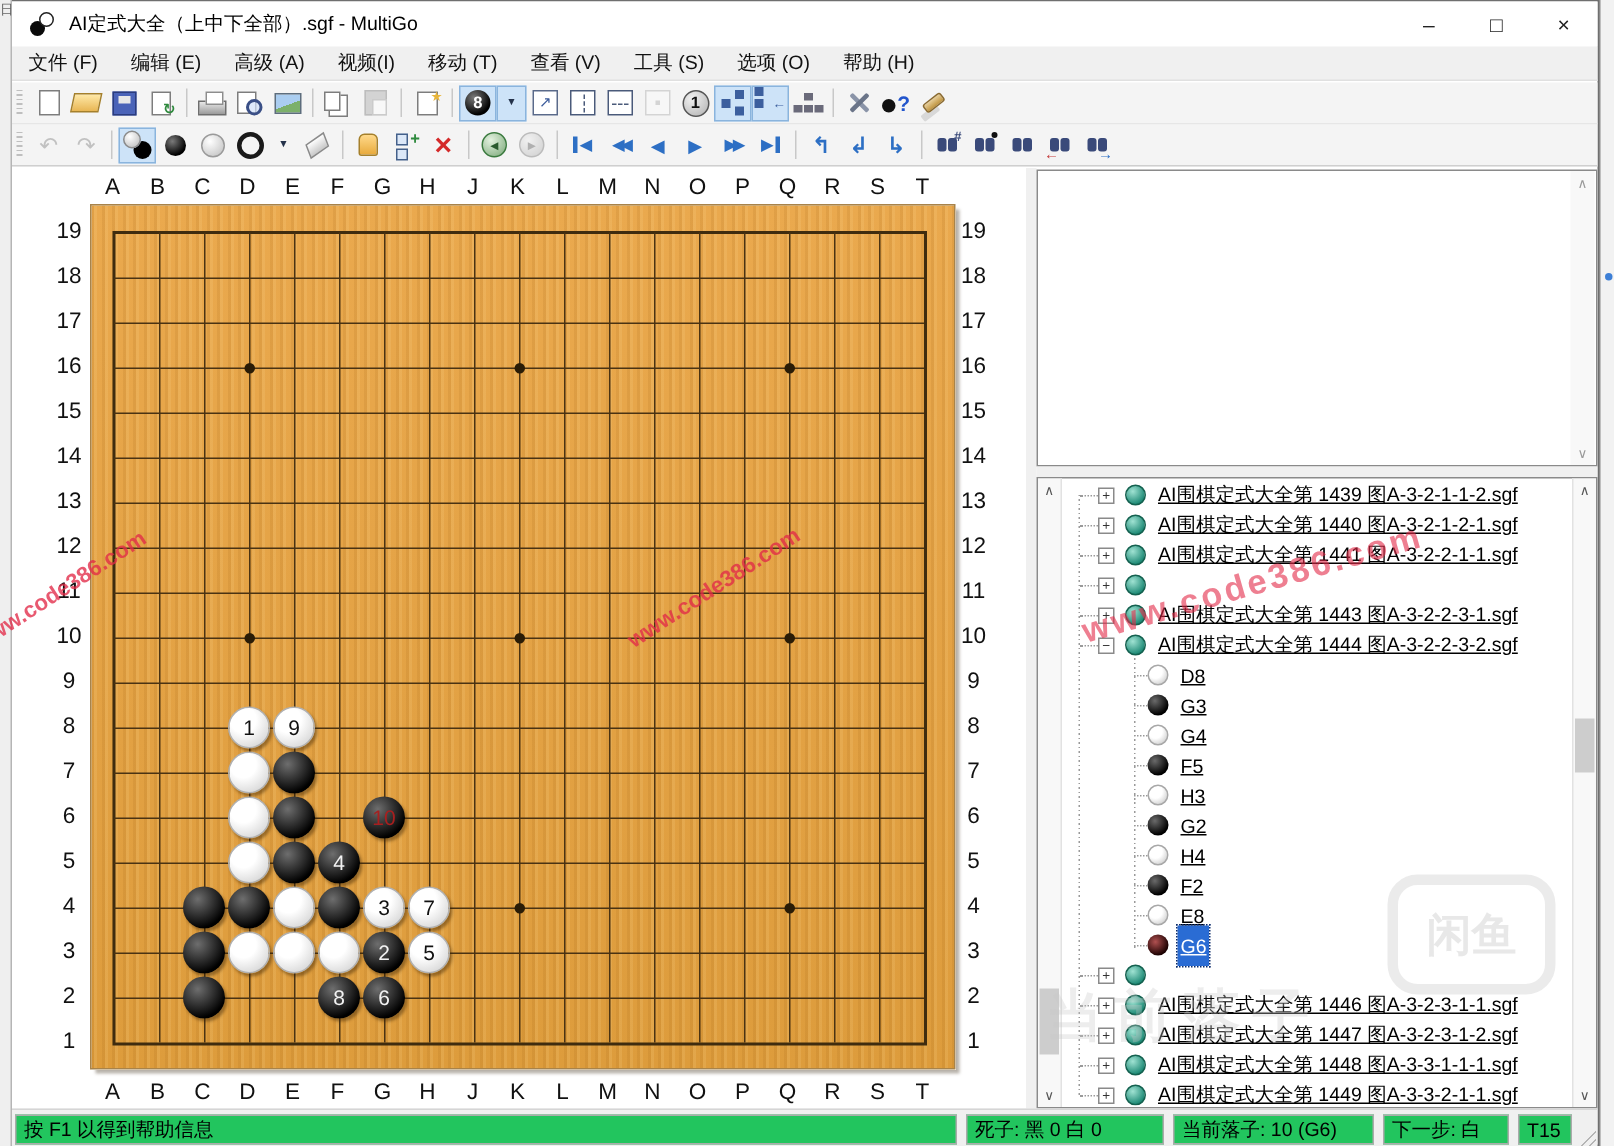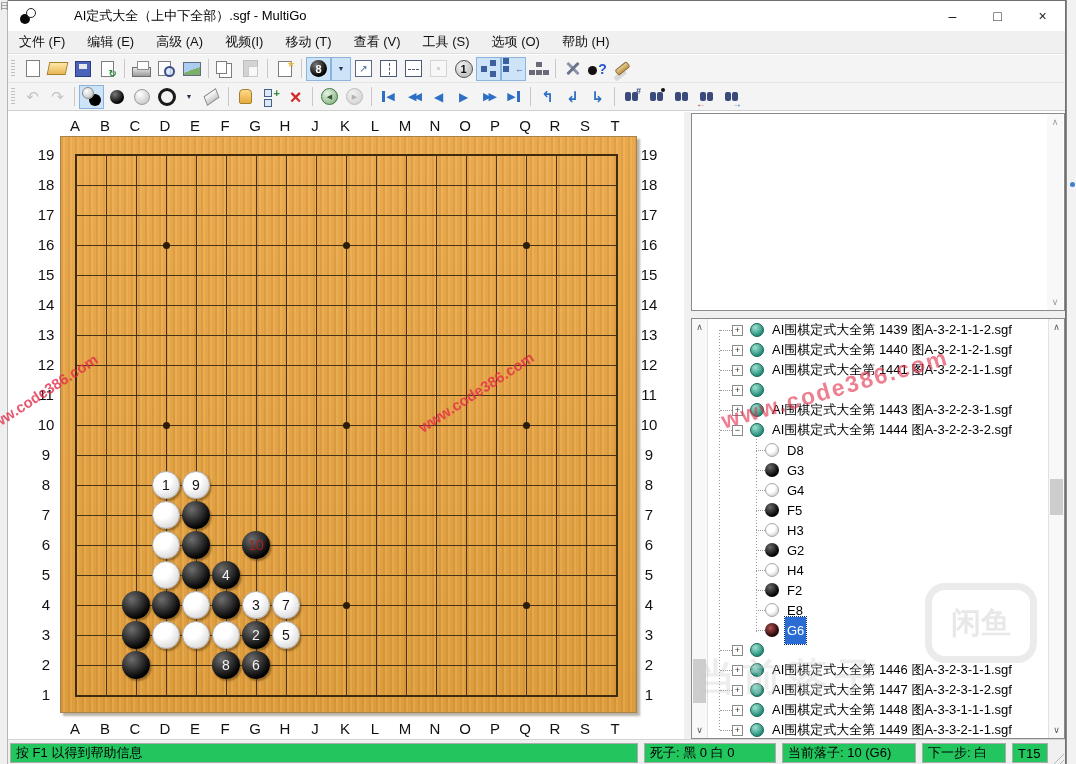--- a/index.html
+++ b/index.html
@@ -6,21 +6,21 @@
   body { background:#e8e8e8; font-family:"Liberation Sans","DejaVu Sans",sans-serif; }
   #screen { position:relative; width:1076px; height:764px; background:#dcdcdc; overflow:hidden; }
 
   
   .edge-left  { position:absolute; left:0; top:0; width:8px; height:764px; background:#efefef; border-right:1px solid #b5b5b5; font-size:9px; color:#666; }
   .edge-right { position:absolute; left:1066px; top:0; width:10px; height:764px; background:#f2f2f2; border-left:1px solid #8a8a8a; }
   .edge-right .dot { position:absolute; left:3px; top:182px; width:5px; height:5px; border-radius:50%; background:#3d7fd6; }
 
   
   .win { position:absolute; left:8px; top:0; width:1058px; height:764px; background:#fff; border:1px solid #6f6f6f; border-left:none; }
-  .titlebar { position:absolute; left:0; top:0; width:100%; height:30px; background:#ffffff; display:flex; align-items:center;gap:28px; }
+  .titlebar { position:absolute; left:0; top:0; width:100%; height:30px; background:#ffffff; display:flex; align-items:center; }
   .app-icon { position:relative; width:17px; height:16px; margin-left:12px; }
   .app-icon::before { content:""; position:absolute; left:0; top:6px; width:10px; height:10px; border-radius:50%; background:#0a0a0a; }
   .app-icon::after  { content:""; position:absolute; right:1px; top:0; width:8px; height:8px; border-radius:50%; background:#fff; border:1.5px solid #222; }
   .title-text { margin-left:9px; font-size:13px; color:#000; }
   .win-controls { position:absolute; right:0; top:0; height:30px; display:flex; }
   .win-btn { width:45px; height:30px; display:flex; align-items:center; justify-content:center; font-size:14px; color:#222; }
 
   .menubar { position:absolute; left:0; top:30px; width:100%; height:23px; background:#f0f0f0; border-bottom:1px solid #e0e0e0; display:flex; align-items:center; font-size:13px; color:#111; }
   .menu-item { padding:16px 11px; height:100%; display:flex; align-items:center; cursor:default; }
 
@@ -134,21 +134,21 @@
   .trow.parent { padding-left:23px; }
   .trow.child  { padding-left:56px; }
   .trow.parent::before { content:""; position:absolute; left:11px; top:10px; width:12px; border-top:1px dotted #9a9a9a; }
   .trow.child::before  { content:""; position:absolute; left:47px; top:10px; width:9px; border-top:1px dotted #9a9a9a; }
   .pm { width:11px; height:11px; border:1px solid #8a8a8a; background:#fff; font-size:9px; line-height:9px; text-align:center; color:#333; margin-right:7px; flex:none; }
   .sphere { width:14px; height:14px; border-radius:50%; background:radial-gradient(circle at 35% 30%,#9fe2d2,#1e8a76 75%); border:1px solid #14614f; margin-right:6px; flex:none; }
   .mstone { width:14px; height:14px; border-radius:50%; margin-right:6px; flex:none; }
   .mstone.w { background:radial-gradient(circle at 35% 30%,#fff 40%,#bdbdbd); border:1px solid #a8a8a8; }
   .mstone.b { background:radial-gradient(circle at 35% 30%,#6a6a6a,#000 70%); }
   .mstone.b.cur { background:radial-gradient(circle at 38% 35%,#b05050,#1a0000 72%); }
-  .tlabel { padding:6px 2px; }
+  .tlabel { padding:6px 2px;text-decoration:underline; }
   .tlabel.selected { background:#2a6cd4; color:#fff; outline:1px dotted #0a2a6a; }
 
   
   #statusbar { position:absolute; left:0; top:738px; width:100%; height:26px; background:#f0f0f0; border-top:1px solid #d5d5d5; font-size:13px; color:#000; }
   .sfield { position:absolute; top:3px; height:20px; border:1px solid #ababab; background:#22c55e; display:flex; align-items:center; padding:0 5px; white-space:nowrap; overflow:hidden; }
   .size-grip { position:absolute; right:1px; bottom:1px; width:13px; height:13px;
                background:repeating-linear-gradient(135deg, transparent 0 3px, #b5b5b5 3px 4px);
                clip-path:polygon(100% 0,100% 100%,0 100%); }
 
   

